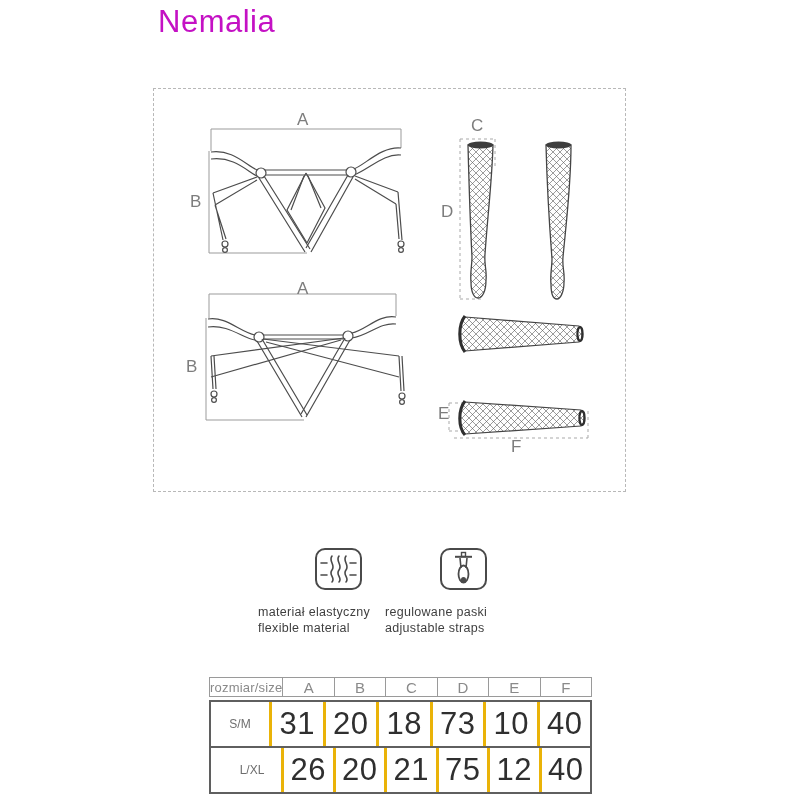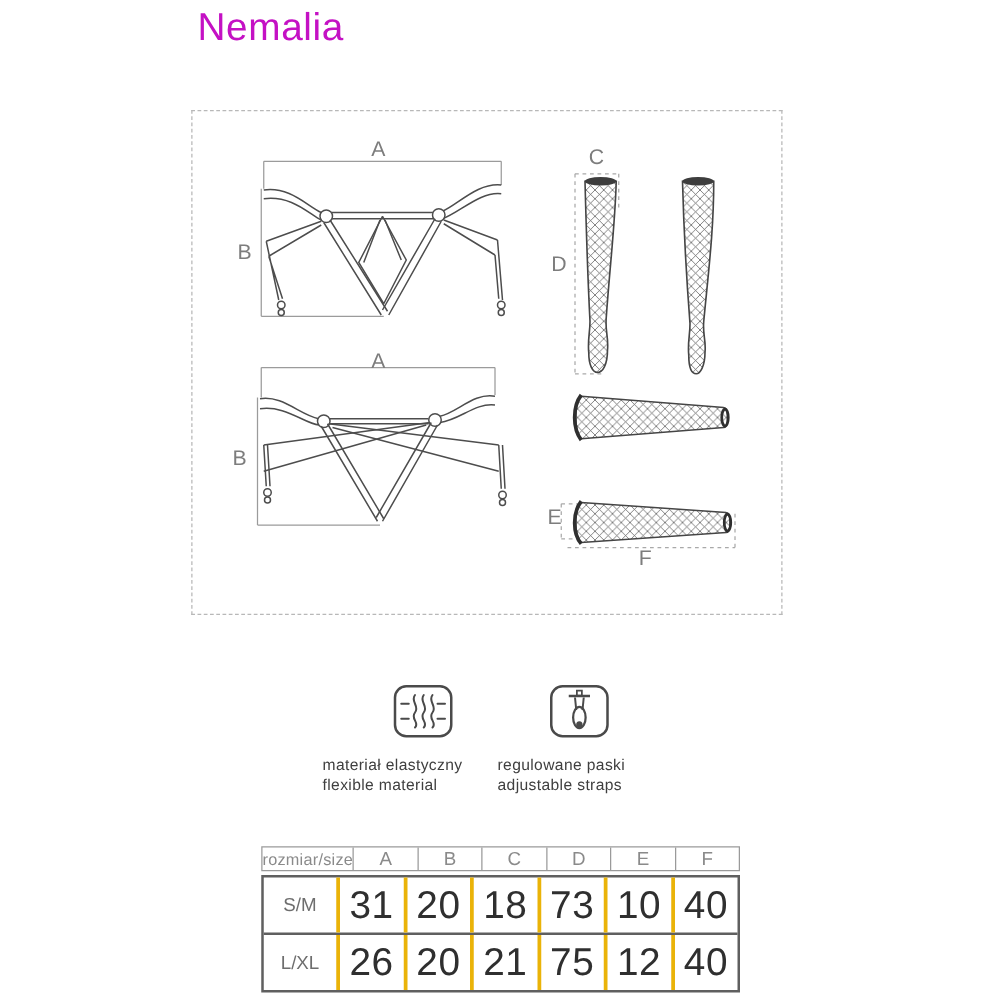--- a/index.html
+++ b/index.html
@@ -24,44 +24,44 @@
     position:absolute;width:47px;height:42px;border:2px solid #4a4a4a;
     border-radius:10px;box-sizing:border-box;background:#fff;
   }
   .icon-elastic{left:315px;top:548px;}
   .icon-strap{left:440px;top:548px;}
   .caption{
     position:absolute;font-size:12.5px;color:#3f3f3f;text-align:left;
     line-height:16px;font-weight:300;letter-spacing:0.3px;
   }
   .caption-1{left:258px;top:604px;width:160px;}
-  .caption-2{left:398px;top:604px;width:160px;}
+  .caption-2{left:385px;top:604px;width:160px;}
   
   .size-table{position:absolute;left:209px;top:677px;width:383px;}
   .t-header{
     display:flex;height:20px;border:1px solid #9a9a9a;box-sizing:border-box;
   }
   .t-header .th{
     flex:1;display:flex;align-items:center;justify-content:center;
     color:#8a8a8a;font-size:15px;font-weight:300;border-left:1px solid #9a9a9a;
   }
   .t-header .th.cell-size{
     flex:0 0 58px;font-size:13px;border-left:none;letter-spacing:0.2px;
   }
   .t-body{
     margin-top:3px;border:2px solid #5f5f5f;box-sizing:border-box;
   }
   .tr{display:flex;height:44px;}
-  .tr + .tr{border-top:2px solid #5f5f5f;}
+  .tr + .tr{border-top:2px solid #5f5f5f;padding-left:12px;}
   .tr .td{
     flex:1;display:flex;align-items:center;justify-content:center;
     border-left:3px solid #eab308;
   }
   .tr .td.lbl{
-    flex:0 0 58px;border-left:none;color:#6e6e6e;font-size:15px;font-weight:300;
+    flex:0 0 58px;border-left:none;color:#6e6e6e;font-size:12px;font-weight:300;
   }
   .tr .td.num{
     color:#2f2f2f;font-size:31px;font-weight:300;letter-spacing:0.5px;
   }
 </style>
 </head>
 <body>
 
 <div class="page-title">Nemalia</div>
 

